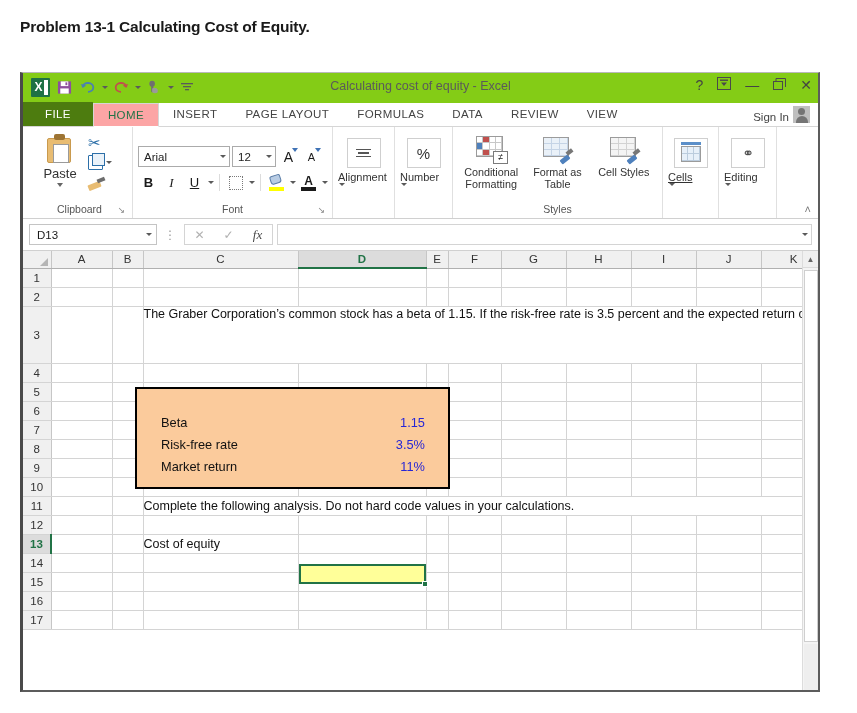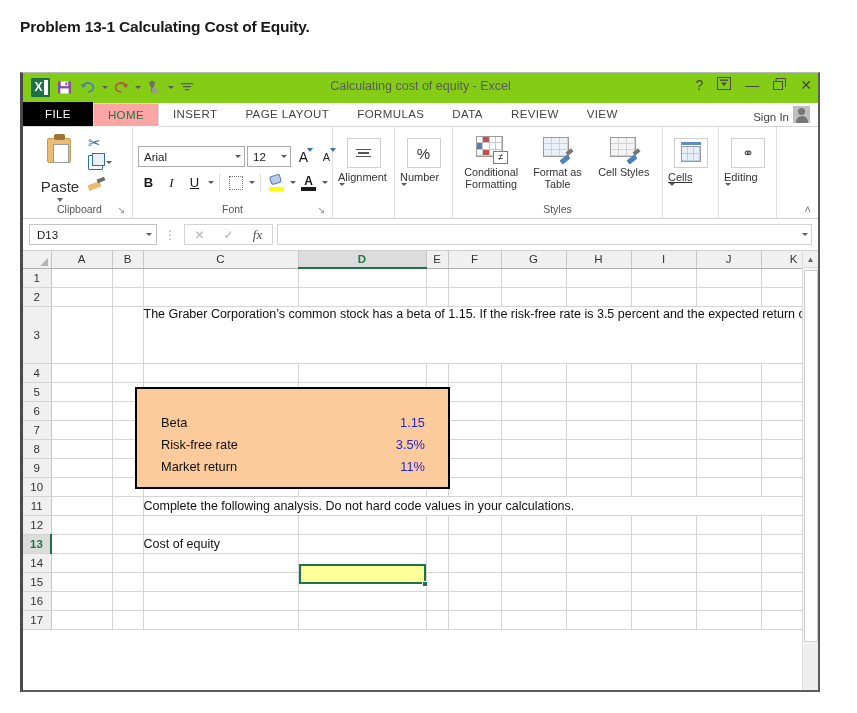--- a/index.html
+++ b/index.html
@@ -105,21 +105,21 @@
   .rtab {
     font-size: 11.5px;
     color: #444;
     padding: 4px 14px 5px 14px;
     letter-spacing: 0.4px;
     cursor: default;
     height: 24px;
     display: flex; align-items: center;
   }
   .rtab.file {
-    background: #000000;
+    background: #4d7c0f;
     color: #ffffff;
     font-weight: normal;
     padding: 4px 22px 5px 22px;
   }
   .rtab.active {
     color: #217346;
     background: #fca5a5;
     border: 1px solid #d6d6d6;
     border-bottom: 1px solid #fff;
     position: relative; top: 1px;
@@ -179,22 +179,22 @@
   }
 
   .big-btn {
     width: 56px;
     display: flex; flex-direction: column;
     align-items: center;
     padding-top: 3px;
     cursor: default;
   }
   .big-btn .lbl {
-    font-size: 15px; color: #333; text-align: center;
-    line-height: 1.1; margin-top: 14px;
+    font-size: 13px; color: #333; text-align: center;
+    line-height: 1.1; margin-top: 2px;
   }
   .big-btn .arr {
     width: 0; height: 0;
     border-left: 3.5px solid transparent;
     border-right: 3.5px solid transparent;
     border-top: 4px solid #666;
     margin-top: 2px;
   }
 
   
@@ -246,21 +246,21 @@
 
   
   .font-row1, .font-row2 { display: flex; align-items: center; gap: 2px; }
   .font-row1 { margin-bottom: 5px; }
   .combo {
     height: 21px; border: 1px solid #ababab; background: #fff;
     display: flex; align-items: center; justify-content: space-between;
     padding: 0 3px 0 5px; font-size: 11.5px; color: #222;
   }
   .combo .cv { white-space: nowrap; overflow: hidden; }
-  .fname { width: 107px; }
+  .fname { width: 92px; }
   .fsize { width: 44px; }
   .sq-btn {
     width: 21px; height: 21px;
     display: flex; align-items: center; justify-content: center;
     font-size: 12.5px; color: #1a1a1a; cursor: default;
     position: relative;
   }
   .grow-a { font-size: 14px; }
   .shrink-a { font-size: 11px; }
   .sq-btn .ared {

